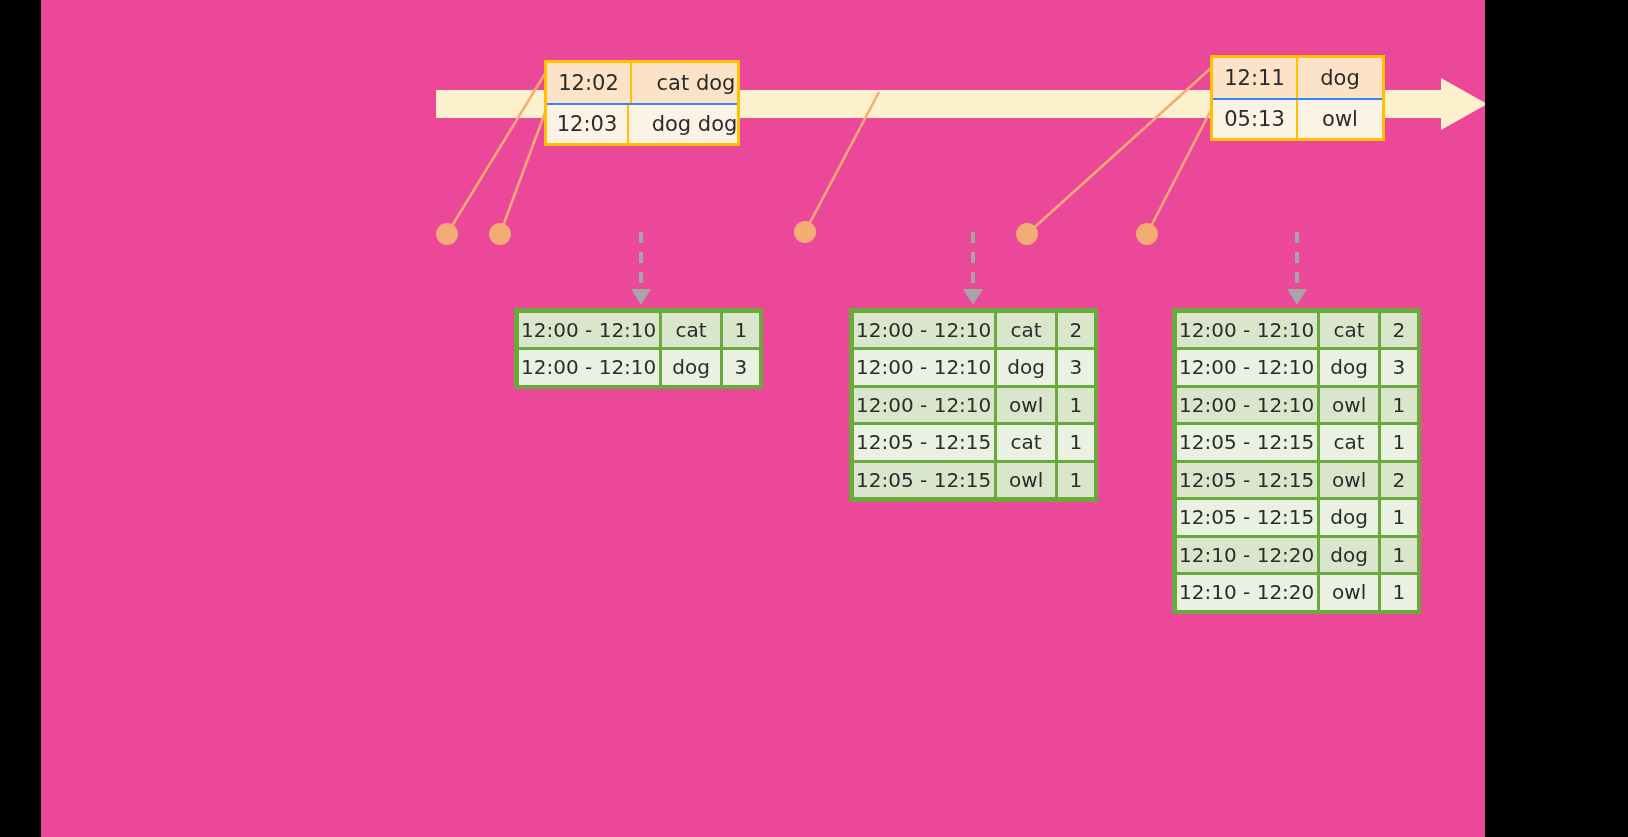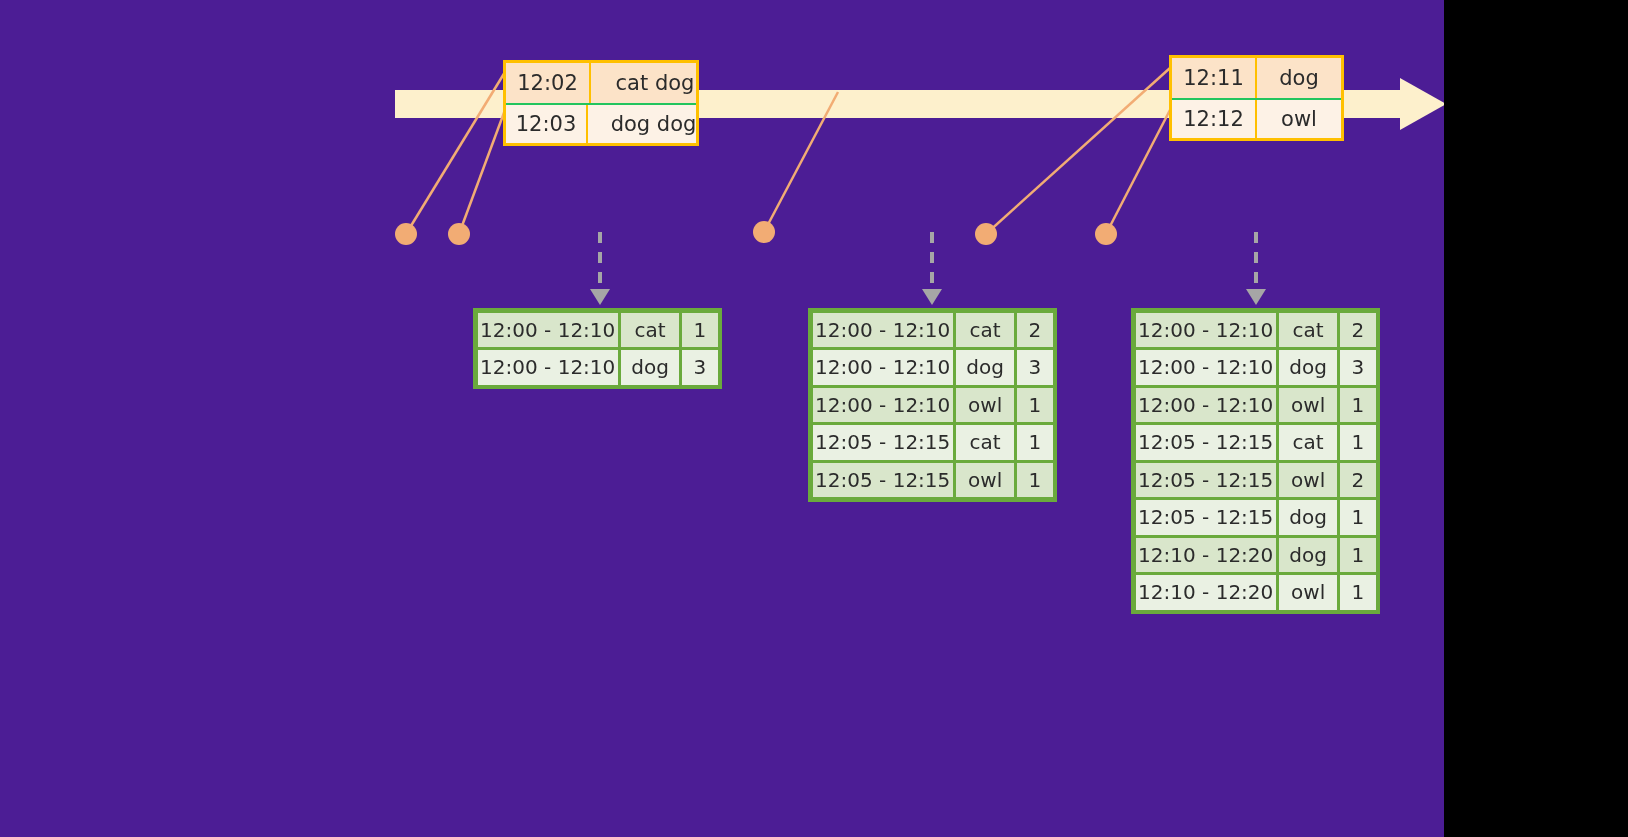--- a/index.html
+++ b/index.html
@@ -4,23 +4,24 @@
 <style>
   html, body {
     margin: 0;
     padding: 0;
     background: #000000;
   }
   #stage {
     position: relative;
     width: 1444px;
     height: 837px;
-    background: #4c1d95;
+    background: #ec4899;
     font-family: "DejaVu Sans", "Liberation Sans", sans-serif;
     overflow: hidden;
+    margin-left: 41px;
   }
 
   
   #timeline-bar {
     position: absolute;
     left: 395px;
     top: 90px;
     width: 1010px;
     height: 28px;
     background: #fdf0cc;
@@ -42,21 +43,21 @@
     border: 3px solid #ffc000;
     box-sizing: border-box;
     background: #fff;
   }
   .event-row {
     display: flex;
     height: 40px;
     box-sizing: border-box;
   }
   .event-row + .event-row {
-    border-top: 2px solid #22c55e;
+    border-top: 2px solid #3b82f6;
     text-align: right;
   }
   .event-cell {
     display: flex;
     align-items: center;
     justify-content: center;
     font-size: 21px;
     color: #2b2b2b;
     box-sizing: border-box;
     white-space: nowrap;
@@ -170,21 +171,21 @@
     </div>
   </div>
 
 
   <div class="event-box" id="event-box-3">
     <div class="event-row">
       <div class="event-cell event-time ev-shade-dark">12:11</div>
       <div class="event-cell event-words ev-shade-dark">dog</div>
     </div>
     <div class="event-row">
-      <div class="event-cell event-time ev-shade-light">12:12</div>
+      <div class="event-cell event-time ev-shade-light">05:13</div>
       <div class="event-cell event-words ev-shade-light">owl</div>
     </div>
   </div>
 
   <div class="result-table" id="result-table-1">
       <div class="result-row">
         <div class="result-cell c-window rt-shade-dark">12:00 - 12:10</div>
         <div class="result-cell c-word rt-shade-dark">cat</div>
         <div class="result-cell c-count rt-shade-dark">1</div>
       </div>

